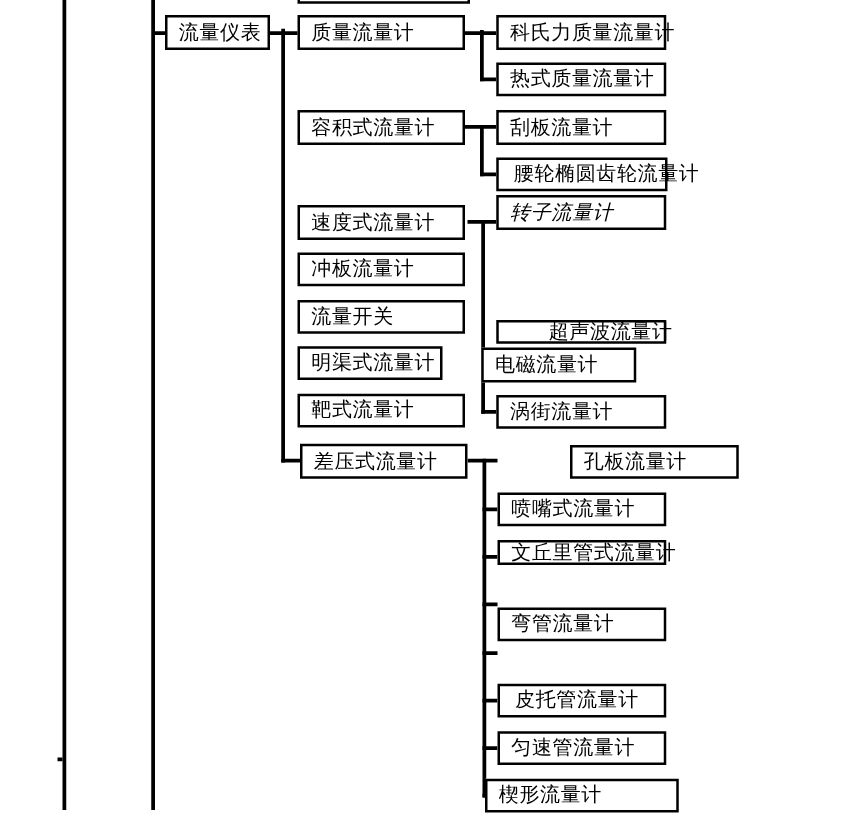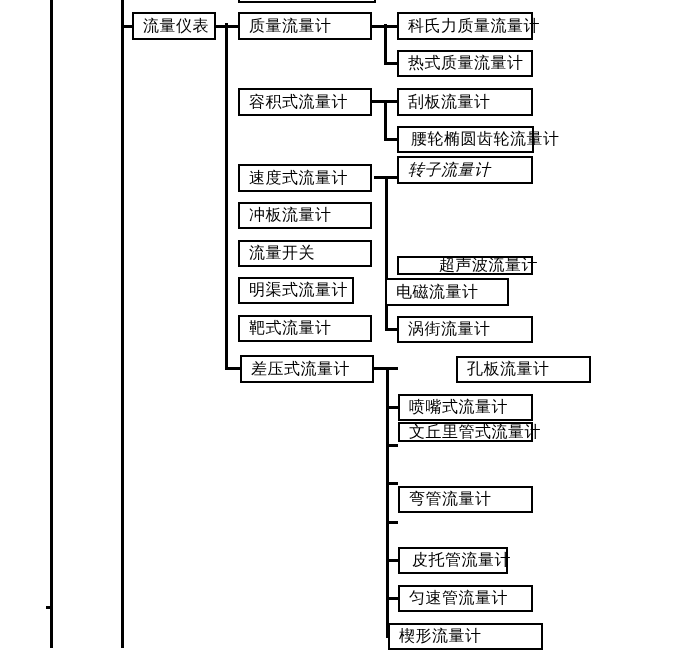--- a/index.html
+++ b/index.html
@@ -85,19 +85,19 @@
   <div class="node" style="left:397px; top:50px; width:136px; height:27px;">热式质量流量计</div>
   <div class="node" style="left:397px; top:126px; width:137px; height:27px;padding-left:12px;">腰轮椭圆齿轮流量计</div>
 
   <div class="node" style="left:397px; top:156px; width:136px; height:28px;font-style:italic;">转子流量计</div>
   <div class="node" style="left:397px; top:256px; width:136px; height:19px;padding-left:40px;">超声波流量计</div>
   <div class="node" style="left:385px; top:278px; width:124px; height:28px;">电磁流量计</div>
   <div class="node" style="left:397px; top:316px; width:136px; height:27px;">涡街流量计</div>
 
   <div class="node" style="left:408px; top:356px; width:135px; height:27px;margin-left:48px;">孔板流量计</div>
   <div class="node" style="left:398px; top:394px; width:135px; height:27px;">喷嘴式流量计</div>
-  <div class="node" style="left:398px; top:422px; width:135px; height:20px;">文丘里管式流量计</div>
+  <div class="node" style="left:398px; top:432px; width:135px; height:20px;">文丘里管式流量计</div>
   <div class="node" style="left:398px; top:470px; width:135px; height:27px;margin-top:16px;">弯管流量计</div>
-  <div class="node" style="left:398px; top:547px; width:110px; height:27px;padding-left:12px;">皮托管流量计</div>
+  <div class="node" style="left:398px; top:547px; width:135px; height:27px;padding-left:12px;">皮托管流量计</div>
   <div class="node" style="left:398px; top:585px; width:135px; height:27px;">匀速管流量计</div>
   <div class="node" style="left:388px; top:623px; width:155px; height:27px;font-family:Liberation Serif, serif;">楔形流量计</div>
 
 </div>
 
 </body></html>

